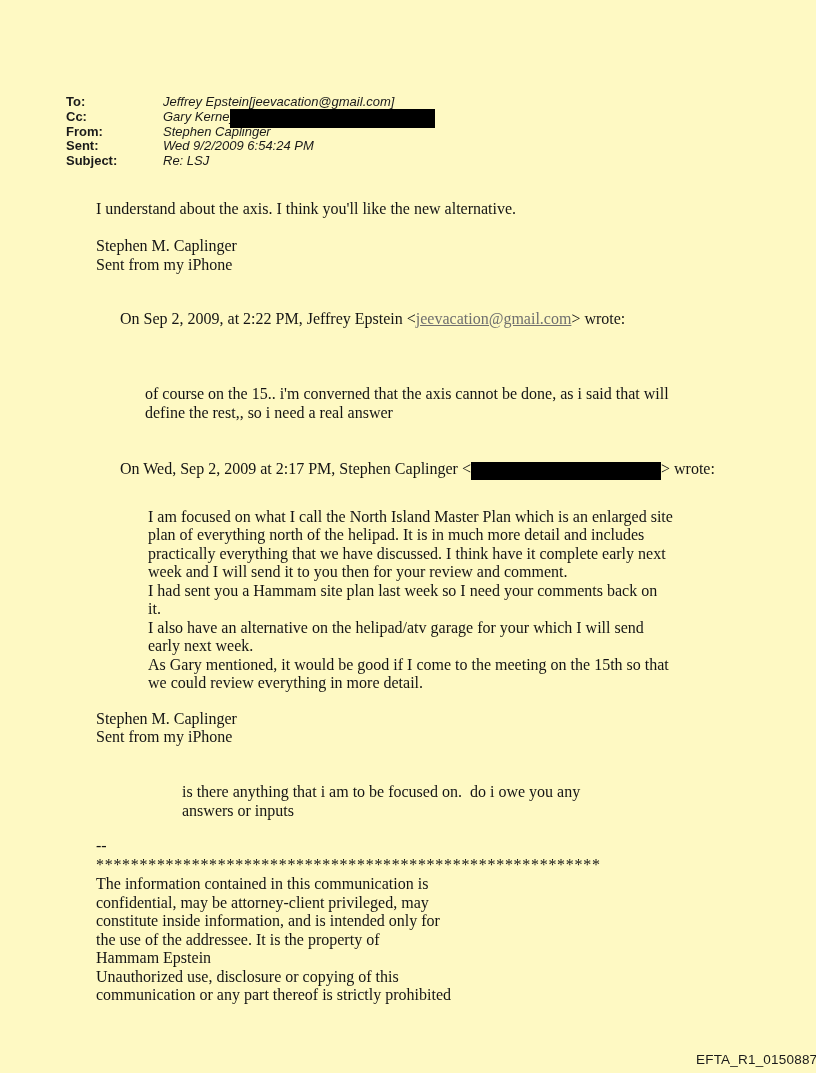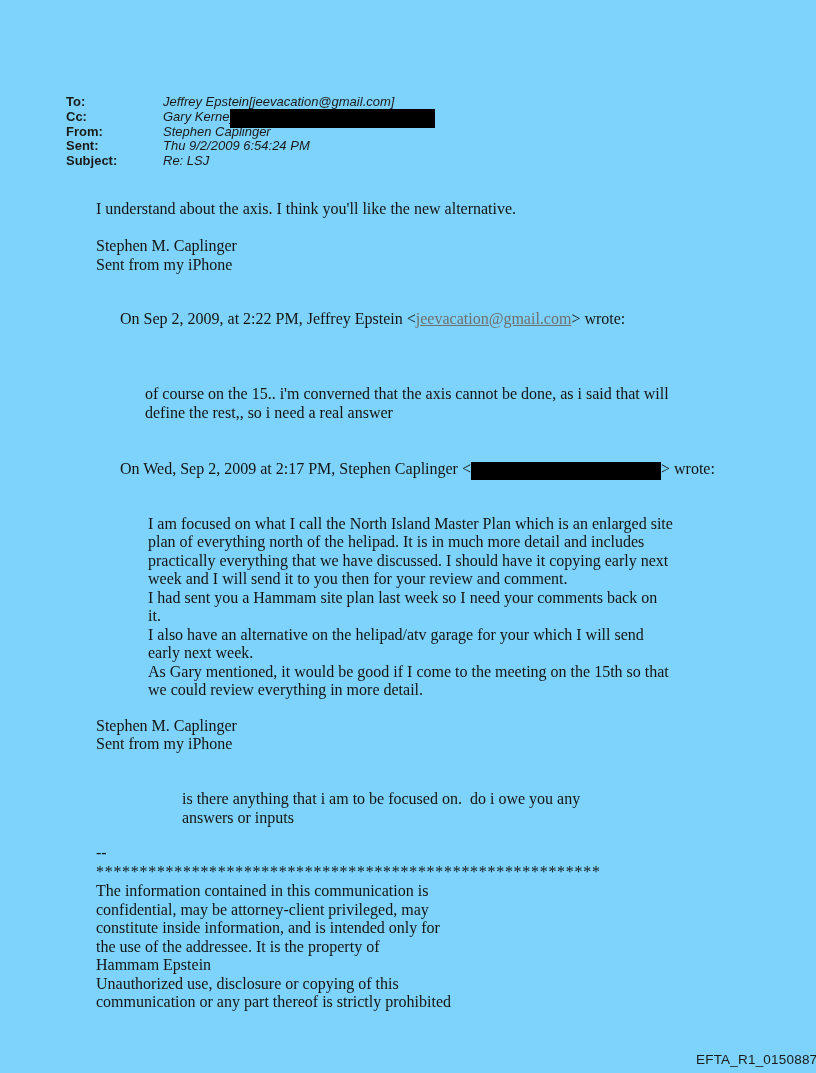--- a/index.html
+++ b/index.html
@@ -1,21 +1,21 @@
 <!DOCTYPE html>
 <html><head>
 <meta charset="utf-8">
 <style>
   html, body { margin:0; padding:0; }
   body {
     width:816px; height:1073px; background:#ffffff; position:relative;
     font-family:"Liberation Serif", serif; color:#141414;
     -webkit-font-smoothing:antialiased;
   }
-  .page { position:absolute; inset:0; background:#7dd3fc; overflow:hidden; }
+  .page { position:absolute; inset:0; background:#fef9c3; overflow:hidden; }
 
   
   .header {
     position:absolute; left:66px; top:95px;
     font-family:"Liberation Sans", sans-serif;
     font-size:13px; line-height:14.8px; color:#1a1a1a;
   }
   .hrow { display:flex; }
   .hlabel { width:97px; font-weight:bold; }
   .hvalue { white-space:pre;font-style:italic; }
@@ -28,21 +28,21 @@
   .bodytext {
     position:absolute; left:96px; top:200px; width:620px;
     font-size:16px; line-height:18.5px;
   }
   .line, .para { white-space:pre-wrap; }
 
   .sig1       { margin-top:18.5px; }
   .attr1      { margin-top:17px; }
   .quote1     { margin-top:38.5px; margin-left:49px; }
   .attr2      { margin-top:19px; }
-  .quote2     { margin-top:18px;   margin-left:52px; }
+  .quote2     { margin-top:11px;   margin-left:52px; }
   .sig2       { margin-top:17px; }
   .attr3      { margin-top:18px; }
   .quote3     { margin-top:36.5px; margin-left:86px; }
   .dashes     { margin-top:17px; }
   .stars      { margin-top:0; letter-spacing:0.7px; white-space:nowrap; }
   .disclaimer { margin-top:1px; }
 
   .email-link { color:#6f6f6f; text-decoration:underline; cursor:pointer; }
 
   .redaction-inline {
@@ -70,21 +70,21 @@
     <div class="hrow">
       <span class="hlabel">Cc:</span>
       <span class="hvalue">Gary Kerney</span>
     </div>
     <div class="hrow">
       <span class="hlabel">From:</span>
       <span class="hvalue">Stephen Caplinger</span>
     </div>
     <div class="hrow">
       <span class="hlabel">Sent:</span>
-      <span class="hvalue">Thu 9/2/2009 6:54:24 PM</span>
+      <span class="hvalue">Wed 9/2/2009 6:54:24 PM</span>
     </div>
     <div class="hrow">
       <span class="hlabel">Subject:</span>
       <span class="hvalue">Re: LSJ</span>
     </div>
     <span class="redaction-cc"></span>
   </div>
 
   <div class="bodytext">
 
@@ -104,21 +104,21 @@
       <div class="line">define the rest,, so i need a real answer</div>
     </div>
 
     <div class="para attr2">
       <span>On Wed, Sep 2, 2009 at 2:17 PM, Stephen Caplinger &lt;</span><span class="redaction-inline"></span><span>&gt; wrote:</span>
     </div>
 
     <div class="quote2">
       <div class="line">I am focused on what I call the North Island Master Plan which is an enlarged site</div>
       <div class="line">plan of everything north of the helipad. It is in much more detail and includes</div>
-      <div class="line">practically everything that we have discussed. I should have it copying early next</div>
+      <div class="line">practically everything that we have discussed. I think have it complete early next</div>
       <div class="line">week and I will send it to you then for your review and comment.</div>
       <div class="line">I had sent you a Hammam site plan last week so I need your comments back on</div>
       <div class="line">it.</div>
       <div class="line">I also have an alternative on the helipad/atv garage for your which I will send</div>
       <div class="line">early next week.</div>
       <div class="line">As Gary mentioned, it would be good if I come to the meeting on the 15th so that</div>
       <div class="line">we could review everything in more detail.</div>
     </div>
 
     <div class="sig2">

